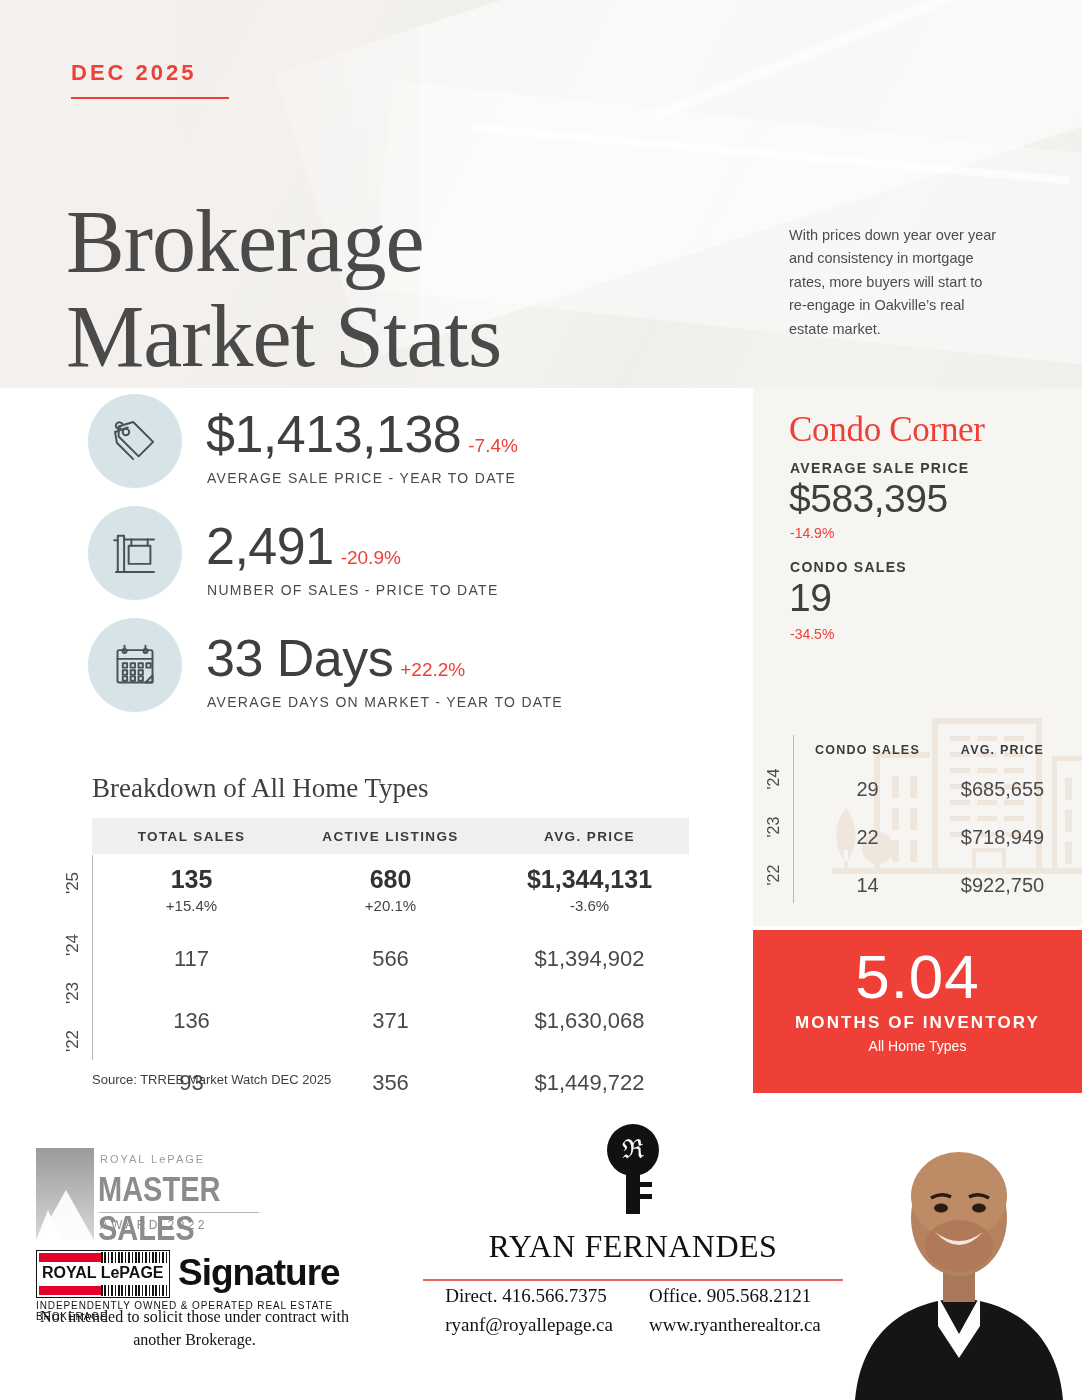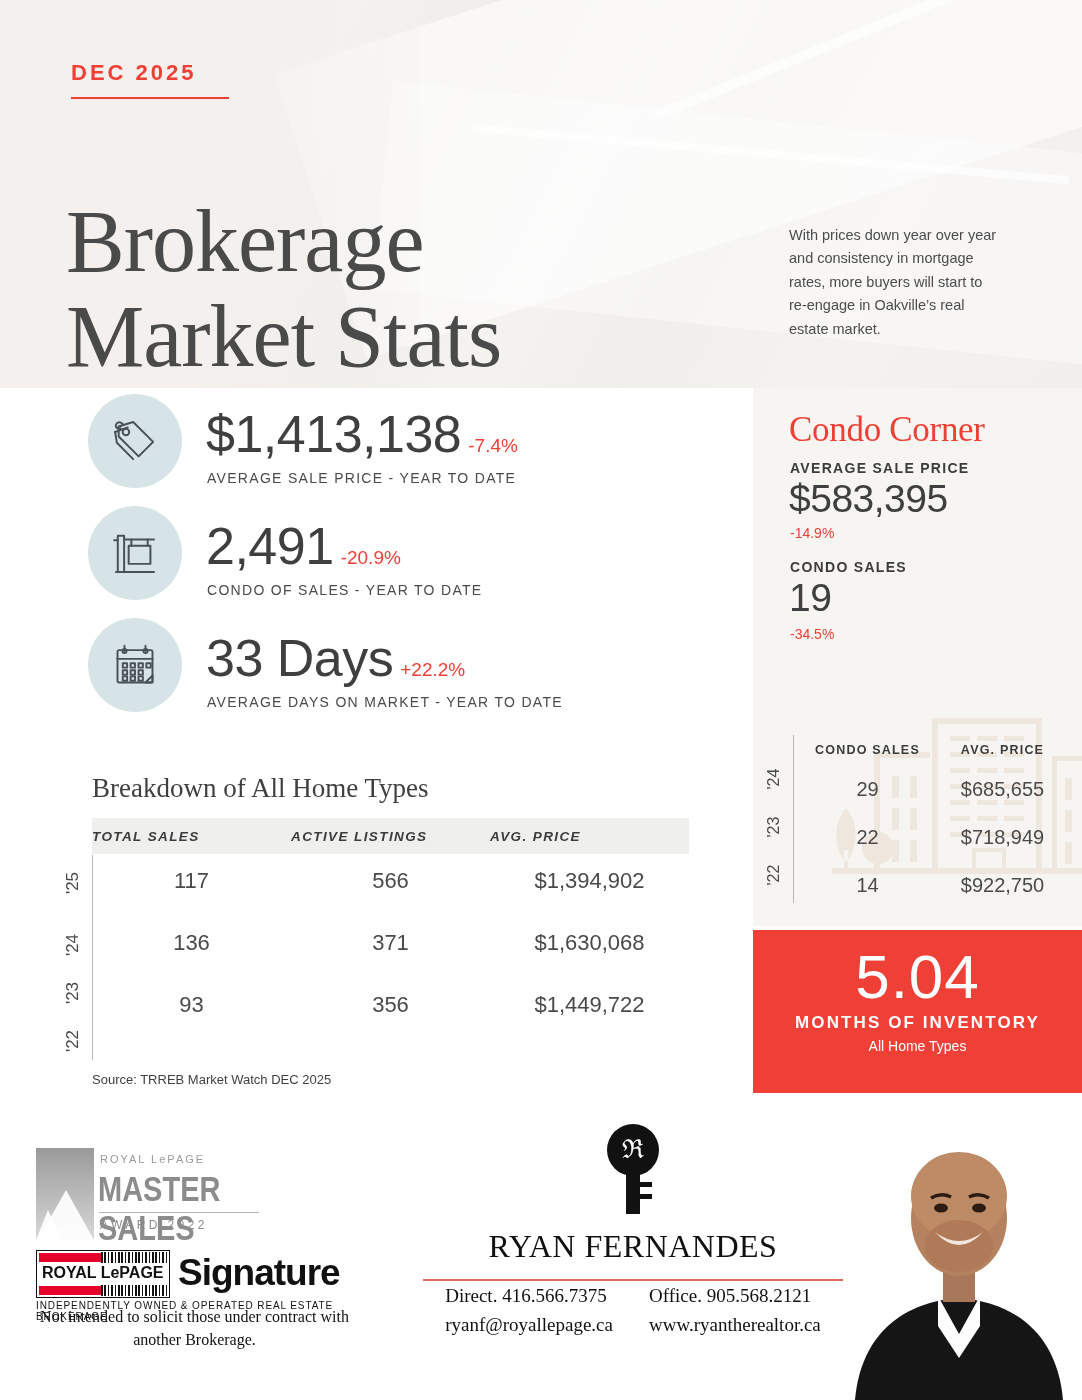--- a/index.html
+++ b/index.html
@@ -86,22 +86,22 @@
   .breakdown-title{
     position:absolute;left:92px;top:773px;
     font-family:"Liberation Serif", serif;
     font-size:27px;color:#3f3f3f;font-weight:normal;
   }
   .tbl{position:absolute;left:92px;top:818px;width:597px;}
   .tbl .hdrbar{
     display:flex;background:#efefee;height:36px;align-items:center;
   }
   .tbl .hdrbar div{
-    flex:1;text-align:left;font-size:13.5px;font-weight:bold;
-    letter-spacing:1.4px;color:#3b3b3b;font-style:italic;
+    flex:1;text-align:center;font-size:13.5px;font-weight:bold;
+    letter-spacing:1.4px;color:#3b3b3b;
   }
   .tbl .row{display:flex;align-items:flex-start;}
   .tbl .row div{flex:1;text-align:center;}
   .row-2025{height:66px;padding-top:12px;}
   .row-2025 .cell-val{font-size:25px;font-weight:bold;color:#333;line-height:1.05;}
   .row-2025 .cell-pct{font-size:15px;color:#444;margin-top:5px;}
   .row-norm{height:48px;padding-top:14px;}
   .row-norm div{font-size:22px;color:#4a4a4a;font-weight:300;}
   .tbl-rule{position:absolute;left:92px;top:855px;width:1px;height:205px;background:#b9b9b9;}
   .yearcol{position:absolute;left:58px;top:855px;width:30px;height:205px;}
@@ -264,21 +264,21 @@
           <path d="M9 18 L13 18"></path>
           <path d="M20 17 L53 17"></path>
           <rect x="25" y="24" width="24" height="20"></rect>
           <path d="M28 17 L28 24 M46 17 L46 24"></path>
           <path d="M11 53 L53 53"></path>
         </svg>
       </div>
       <div class="stat-main">
         <span class="stat-num">2,491</span><span class="stat-delta">-20.9%</span>
       </div>
-      <div class="stat-label">CONDO OF SALES - YEAR TO DATE</div>
+      <div class="stat-label">NUMBER OF SALES - PRICE TO DATE</div>
     </div>
 
     <div class="stat-row">
       <div class="stat-circle">
         <svg width="56" height="56" viewBox="0 0 64 64" fill="none" stroke="#4a5156" stroke-width="2.2" stroke-linejoin="round" stroke-linecap="round">
           <rect x="12" y="15" width="40" height="37" rx="2"></rect>
           <path d="M12 25 L52 25"></path>
           <path d="M20 16 L20 10 M44 16 L44 10"></path>
           <circle cx="20" cy="16" r="2.4"></circle>
             <circle cx="44" cy="16" r="2.4"></circle>
@@ -303,20 +303,34 @@
 
   </div>
 
   <div class="breakdown-title">Breakdown of All Home Types</div>
 
   <div class="tbl">
     <div class="hdrbar">
       <div>TOTAL SALES</div>
       <div>ACTIVE LISTINGS</div>
       <div>AVG. PRICE</div>
+    </div>
+    <div class="row row-2025">
+      <div>
+        <div class="cell-val">135</div>
+        <div class="cell-pct">+15.4%</div>
+      </div>
+      <div>
+        <div class="cell-val">680</div>
+        <div class="cell-pct">+20.1%</div>
+      </div>
+      <div>
+        <div class="cell-val">$1,344,131</div>
+        <div class="cell-pct">-3.6%</div>
+      </div>
     </div>
     <div class="row row-norm">
       <div>117</div>
       <div>566</div>
       <div>$1,394,902</div>
     </div>
     <div class="row row-norm">
       <div>136</div>
       <div>371</div>
       <div>$1,630,068</div>

